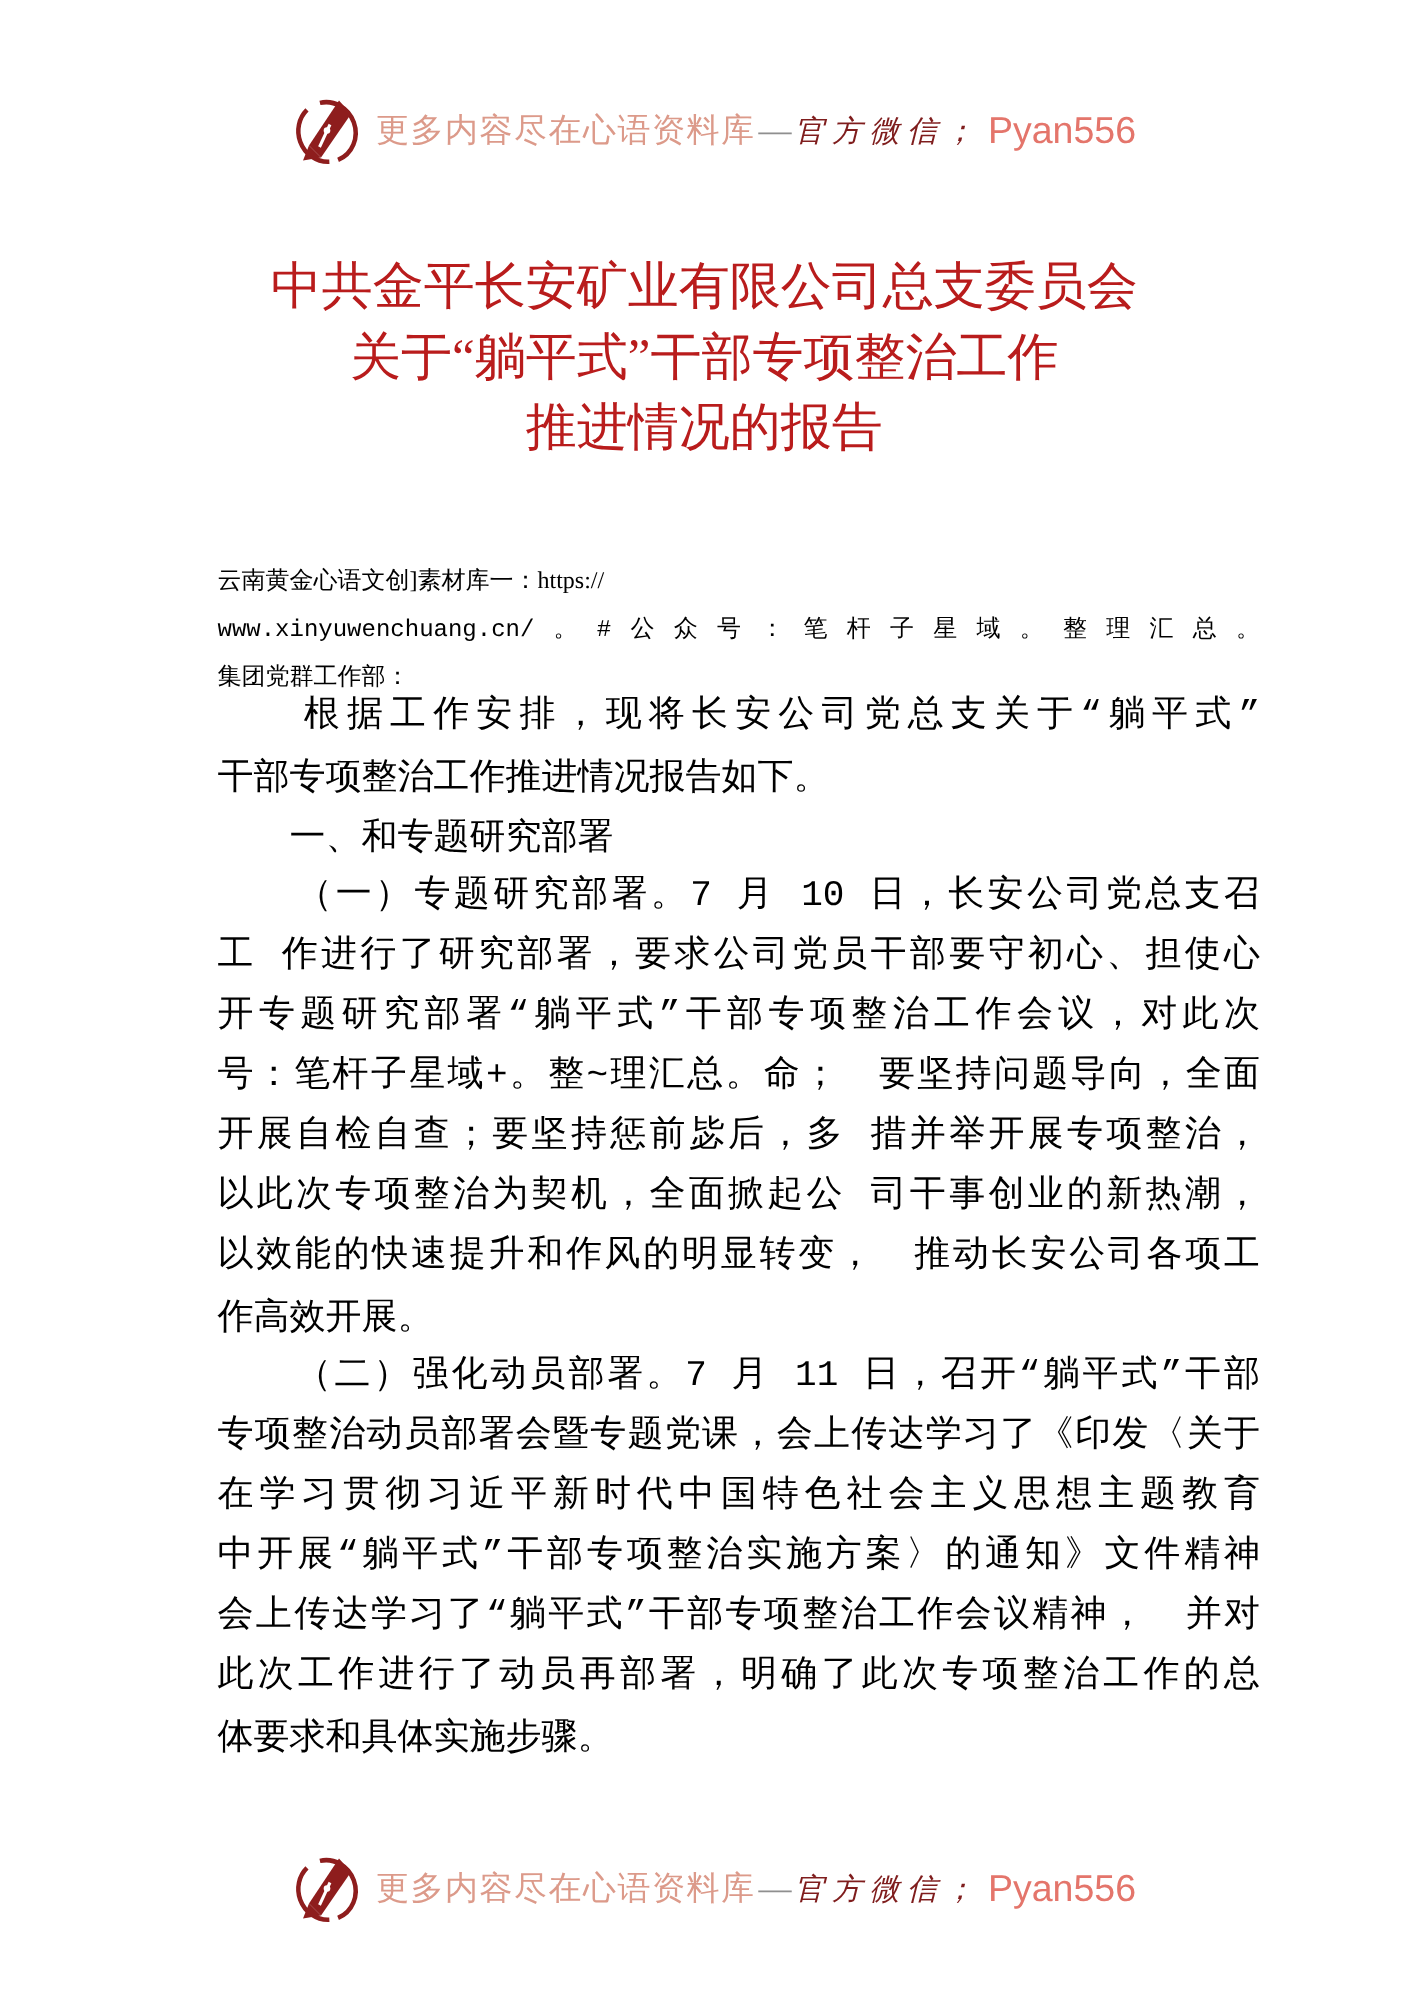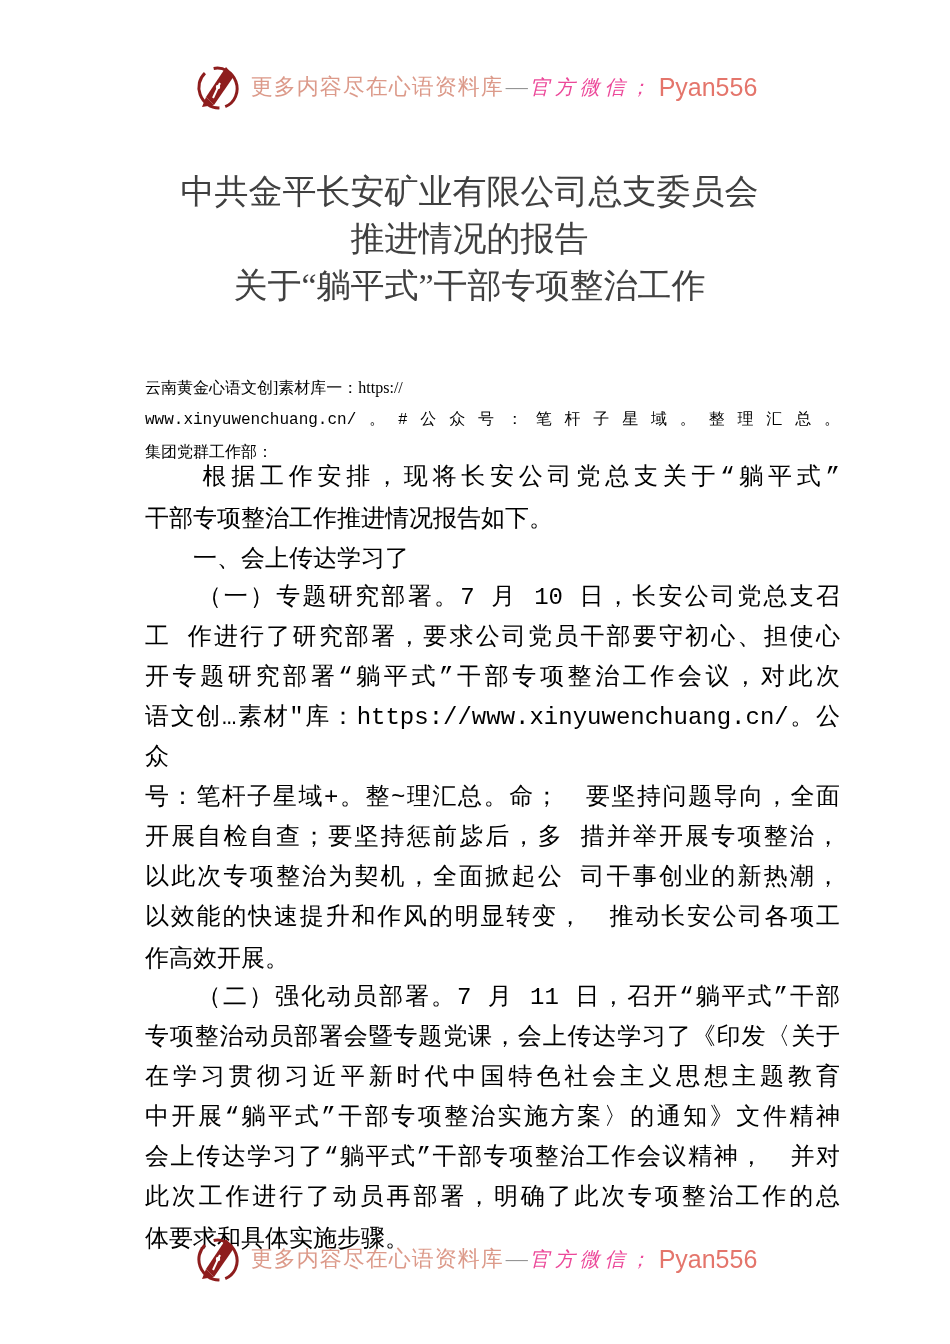--- a/index.html
+++ b/index.html
@@ -18,34 +18,34 @@
   }
   .wm-header{top:58px;height:58px;}
   .wm-footer{top:1230px;height:58px;}
   .wm-logo{width:50px;height:52px;flex:0 0 auto;margin-right:8px;}
   .wm-brand{
     font-size:22px;letter-spacing:1px;color:#dc9a8a;
     font-family:"Liberation Serif","DejaVu Serif",serif;
   }
   .wm-dash{font-size:22px;color:#8f8f8f;margin:0 2px;}
   .wm-wechat{
-    font-size:20px;color:#ec4899;font-style:italic;
+    font-size:20px;color:#7f1d1d;font-style:italic;
     letter-spacing:5px;margin-right:4px;
     font-family:"Liberation Serif","DejaVu Serif",serif;
   }
   .wm-id{
     font-size:25px;color:#e4756b;
     font-family:"Liberation Sans","DejaVu Sans",sans-serif;
   }
   
   .title-block{
     position:absolute;top:168px;left:0;right:11px;
     text-align:center;
     font-size:34px;line-height:47px;
-    color:#404040;
+    color:#b91c1c;
   }
   
   .content{position:absolute;left:145px;width:695px;}
   .notice-block{top:372px;font-size:16px;line-height:32px;}
   .body-block{top:458px;font-size:24px;line-height:40px;}
   .line{white-space:normal;}
   .fill{text-align:justify;text-align-last:justify;font-family:Liberation Mono, monospace;}
 </style>
 </head>
 <body>
@@ -63,38 +63,37 @@
       </svg>
     </span>
     <span class="wm-brand">更多内容尽在心语资料库</span>
     <span class="wm-dash">—</span>
     <span class="wm-wechat">官方微信；</span>
     <span class="wm-id">Pyan556</span>
   </div>
 
   <div class="title-block">
     <div class="line">中共金平长安矿业有限公司总支委员会</div>
+    <div class="line">关于“躺平式”干部专项整治工作</div>
     <div class="line">推进情况的报告</div>
-    <div class="line">关于“躺平式”干部专项整治工作</div>
   </div>
 
   <div class="content notice-block">
     <div class="line">云南黄金心语文创]素材库一：https://</div>
     <div class="line fill">www.xinyuwenchuang.cn/。#公众号：笔杆子星域。整理汇总。</div>
     <div class="line">集团党群工作部：</div>
   </div>
 
   <div class="content body-block">
     <div class="line fill">　　根据工作安排，现将长安公司党总支关于“躺平式”</div>
     <div class="line">干部专项整治工作推进情况报告如下。</div>
-    <div class="line">　　一、会上传达学习了</div>
+    <div class="line">　　一、和专题研究部署</div>
     <div class="line fill">　　（一）专题研究部署。7 月 10 日，长安公司党总支召</div>
     <div class="line fill">工 作进行了研究部署，要求公司党员干部要守初心、担使心</div>
     <div class="line fill">开专题研究部署“躺平式”干部专项整治工作会议，对此次</div>
-    <div class="line fill">语文创…素材″库：https://www.xinyuwenchuang.cn/。公众</div>
     <div class="line fill">号：笔杆子星域+。整~理汇总。命；　要坚持问题导向，全面</div>
     <div class="line fill">开展自检自查；要坚持惩前毖后，多 措并举开展专项整治，</div>
     <div class="line fill">以此次专项整治为契机，全面掀起公 司干事创业的新热潮，</div>
     <div class="line fill">以效能的快速提升和作风的明显转变，　推动长安公司各项工</div>
     <div class="line">作高效开展。</div>
     <div class="line fill">　　（二）强化动员部署。7 月 11 日，召开“躺平式”干部</div>
     <div class="line fill">专项整治动员部署会暨专题党课，会上传达学习了《印发〈关于</div>
     <div class="line fill">在学习贯彻习近平新时代中国特色社会主义思想主题教育</div>
     <div class="line fill">中开展“躺平式”干部专项整治实施方案〉的通知》文件精神</div>
     <div class="line fill">会上传达学习了“躺平式”干部专项整治工作会议精神，　并对</div>

